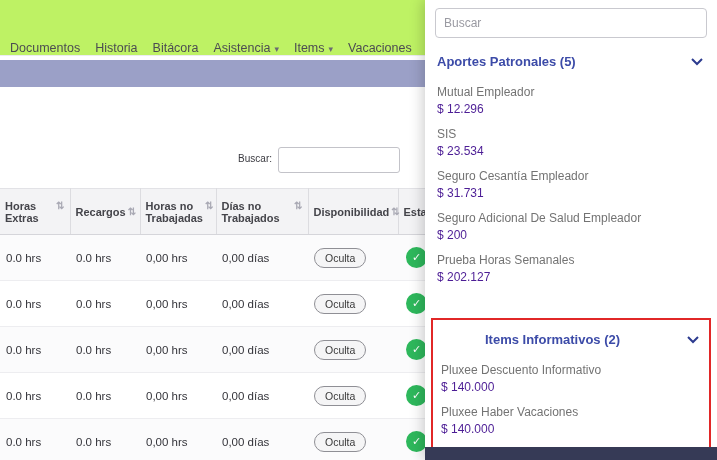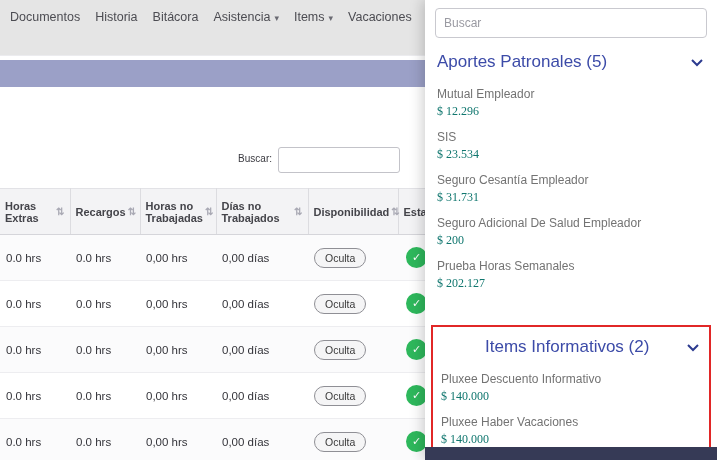--- a/index.html
+++ b/index.html
@@ -5,22 +5,22 @@
   * { margin:0; padding:0; box-sizing:border-box; }
   html,body { background:#e9e9ee; }
   .screen {
     position:relative; width:717px; height:460px; overflow:hidden;
     background:#fff; font-family:"Liberation Sans", sans-serif; color:#333;
   }
 
   
   .nav {
     position:absolute; top:0; left:0; right:0; height:56px;
-    background:#e5e5e5; border-bottom:1px solid #ececef;
-    display:flex; align-items:flex-start; gap:15px; padding:10px 10px 0;
+    background:#bef264; border-bottom:1px solid #ececef;
+    display:flex; align-items:flex-end; gap:15px; padding:10px 10px 0;
   }
   .tab { font-size:12.5px; color:#4c4c52; white-space:nowrap; cursor:pointer; }
   .tab .caret { font-size:9px; color:#6a6a72; margin-left:4px; }
 
   
   .purple-bar {
     position:absolute; top:60px; left:0; right:0; height:27px;
     background:var(--accent-purple,#9ba0c7);
   }
 
@@ -39,21 +39,21 @@
   table.grid {
     position:absolute; top:188px; left:0; width:717px;
     border-collapse:collapse; table-layout:fixed;
   }
   table.grid thead th {
     height:46px; background:#f3f3f5; border-right:1px solid #dcdce0;
     border-top:1px solid #e2e2e6; border-bottom:1px solid #d5d5da;
     font-size:11px; font-weight:bold; color:#44444a; text-align:left;
     padding:4px 5px; vertical-align:middle;
   }
-  .th-inner { display:flex; justify-content:space-between; align-items:center; gap:2px; }
+  .th-inner { display:flex; justify-content:space-between; gap:2px; }
   .sort-icon { color:#a9a9b4; font-size:10px; flex:none; }
   table.grid tbody td {
     height:42px; padding:12px 6px; font-size:11.5px; color:#34343a;
     border-bottom:1px solid #ededf0; vertical-align:middle; white-space:nowrap;
   }
   table.grid tbody tr:nth-child(odd) { background:#fbfbfc; }
   .badge {
     display:inline-block; padding:3px 10px; font-size:10.5px; color:#3a3a3a;
     border:1px solid #8f8f95; border-radius:10px; background:#f5f5f6;
   }
@@ -74,26 +74,26 @@
     width:100%; height:30px; border:1px solid #c9c9cf; border-radius:4px;
     padding:0 8px; font-size:12px; color:#333;
     font-family:"Liberation Sans", sans-serif;
   }
   .panel-search::placeholder { color:#9a9aa2; }
   .section-header {
     display:flex; justify-content:space-between; align-items:center;
     padding:14px 2px 10px; cursor:pointer;
   }
   .section-title {
-    color:var(--section-title,#3c4ba8); font-weight:normal; font-size:17px;
+    color:var(--section-title,#3c4ba8); font-weight:bold; font-size:13px;
   }
   .chevron { flex:none; margin-right:2px; }
   .panel-item { padding:5px 2px 6px; }
   .item-name { font-size:12px; color:#737373; margin-bottom:3px; }
-  .item-value { font-size:12px; color:#0f766e;font-family:Liberation Serif, serif; }
+  .item-value { font-size:12px; color:#4c1d95; }
   .section.highlighted {
     border:2px solid var(--highlight-red,#e12727);
     margin:28px -4px 0; padding:0 6px 8px;
   }
   .section.highlighted .section-header { padding-top:10px;margin-left:44px; }
   .panel-footer-bar {
     position:absolute; left:0; right:0; bottom:0; height:13px;
     background:var(--footer-navy,#363a56);
   }
 </style>

